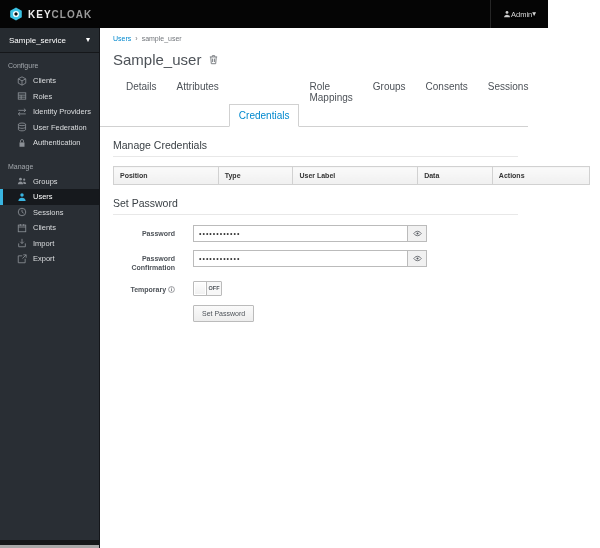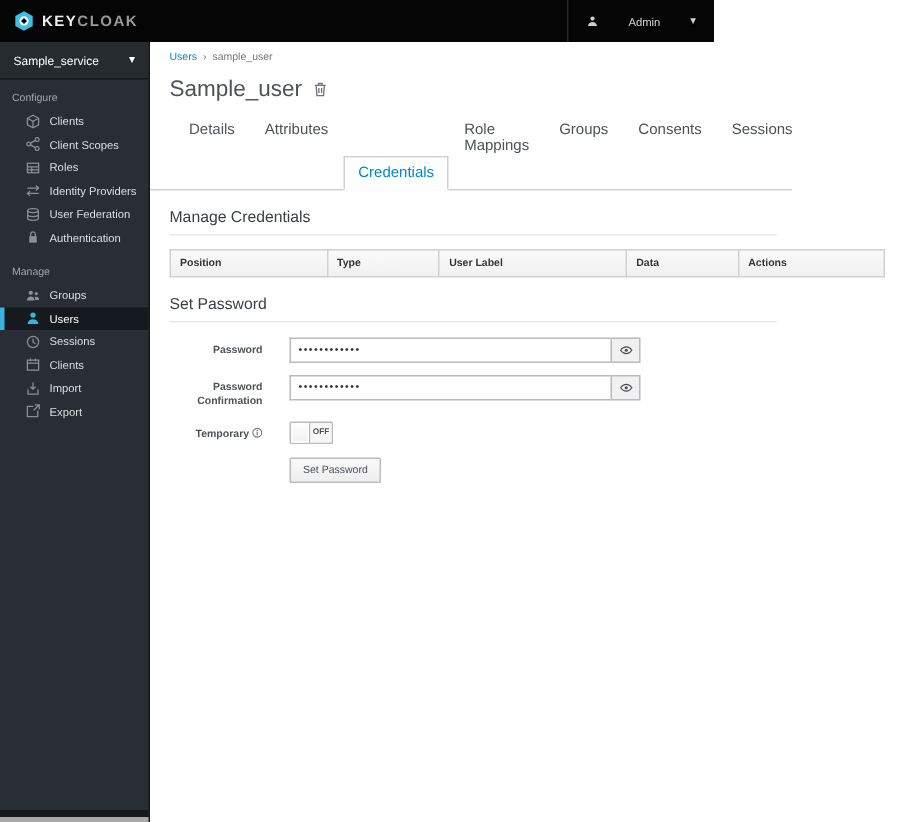--- a/index.html
+++ b/index.html
@@ -1,25 +1,25 @@
 <!DOCTYPE html>
 <html><head>
 <meta charset="utf-8">
 <style>
   * { margin:0; padding:0; box-sizing:border-box; }
   html,body { width:600px; height:548px; overflow:hidden; background:#fff;
     font-family:"Liberation Sans", sans-serif; }
 
   
-  .topbar { position:absolute; top:0; left:0; width:476px; height:28px;
+  .topbar { position:absolute; top:0; left:0; width:548px; height:28px;
     background:#050505; display:flex; align-items:center; justify-content:space-between; z-index:5;text-decoration:underline; }
   .brand { display:flex; align-items:center; gap:5px; padding-left:9px; }
   .brand-text { font-size:10px; font-weight:bold; letter-spacing:1px; color:#ececec; }
   .brand-text .dim { color:#9a9a9a; font-weight:bold; }
-  .user-menu { display:flex; align-items:center; gap:20px; height:100%;
+  .user-menu { display:flex; align-items:center; gap:0; height:100%;
     border-left:1px solid #262626; padding:0 12px; cursor:pointer; }
   .user-menu span { font-size:7.5px; color:#d5d5d5; }
   .caret { color:#bdbdbd; font-size:7px; line-height:1; }
 
   
   .sidebar { position:absolute; top:28px; left:0; width:100px; height:520px;
     background:#292e34; border-right:1px solid #14161a; }
   .sidebar::after { content:""; position:absolute; left:0; bottom:0; width:100%; height:8px;
     background:linear-gradient(#16181a 0 62%, #a9a9a9 62%); }
   .realm-select { height:25px; display:flex; align-items:center; justify-content:space-between;
@@ -119,31 +119,20 @@
             <svg viewBox="0 0 12 12" fill="none" stroke="currentColor" stroke-width="1">
               <polygon points="6,1 10.5,3.4 10.5,8.6 6,11 1.5,8.6 1.5,3.4"></polygon>
               <path d="M1.5 3.4L6 5.8l4.5-2.4M6 5.8V11"></path>
             </svg>
           </span>
         <span class="nlabel">Clients</span>
       </div>
       <div class="nav-item">
         <span class="nico">
             <svg viewBox="0 0 12 12" fill="none" stroke="currentColor" stroke-width="1">
-              <circle cx="2.6" cy="6" r="1.5"></circle>
-              <circle cx="9.3" cy="2.4" r="1.5"></circle>
-              <circle cx="9.3" cy="9.6" r="1.5"></circle>
-              <path d="M4 5.3l4-2.2M4 6.7l4 2.2"></path>
-            </svg>
-          </span>
-        <span class="nlabel">Client Scopes</span>
-      </div>
-      <div class="nav-item">
-        <span class="nico">
-            <svg viewBox="0 0 12 12" fill="none" stroke="currentColor" stroke-width="1">
               <rect x="1.5" y="2.2" width="9" height="7.6"></rect>
               <path d="M1.5 5h9M5 5v4.8M1.5 7.4h9"></path>
             </svg>
           </span>
         <span class="nlabel">Roles</span>
       </div>
       <div class="nav-item">
         <span class="nico">
             <svg viewBox="0 0 12 12" fill="none" stroke="currentColor" stroke-width="1">
               <path d="M1.5 4h9M8.3 2l2.2 2-2.2 2M10.5 8.3h-9M3.7 6.3L1.5 8.3l2.2 2"></path>

